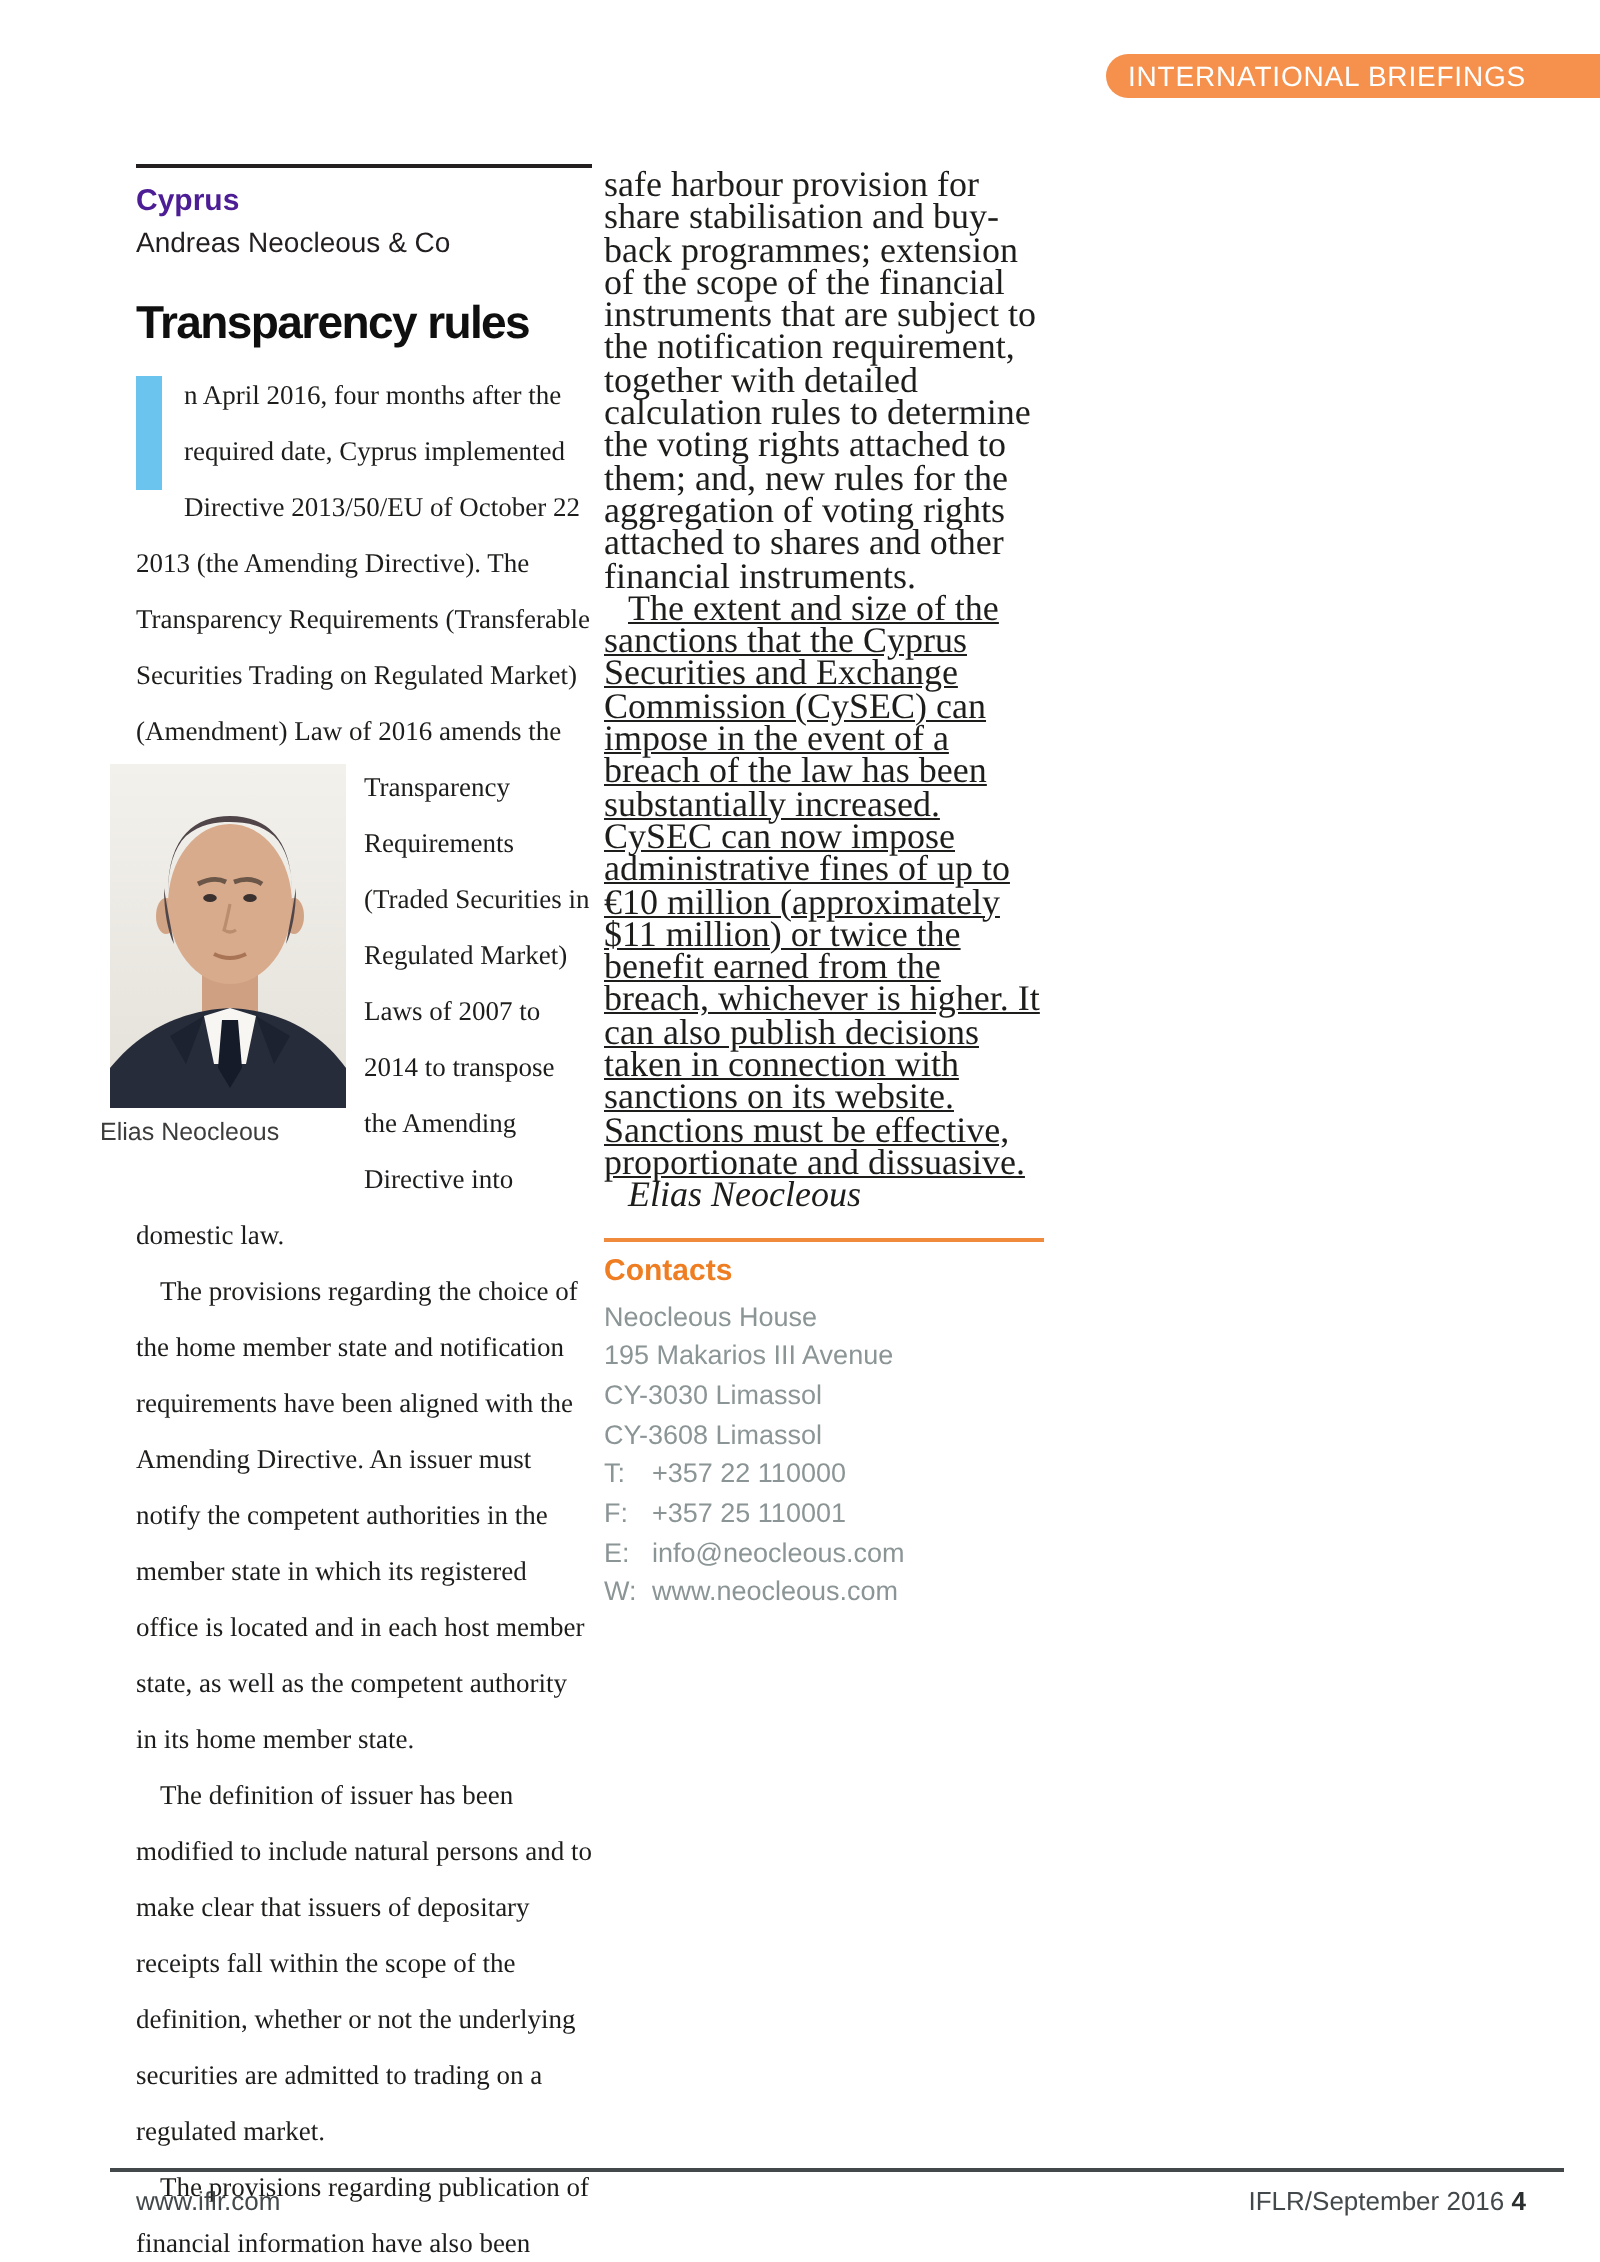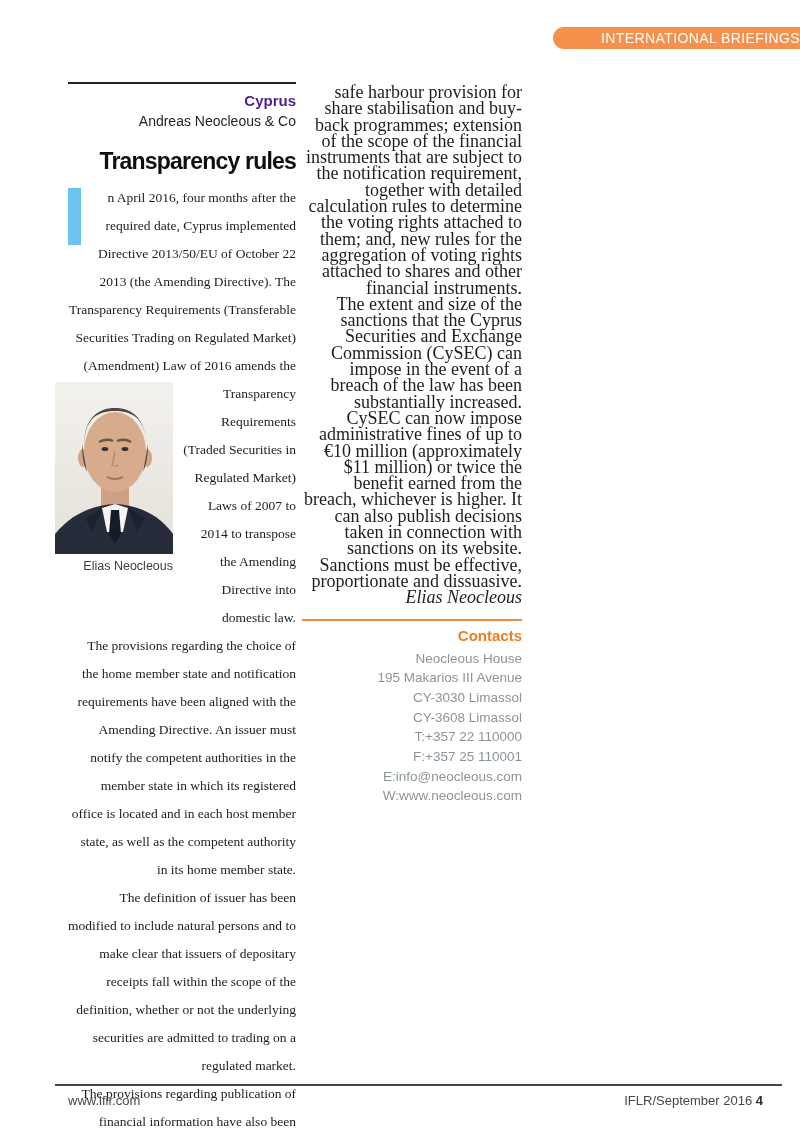--- a/index.html
+++ b/index.html
@@ -1,18 +1,18 @@
 <!DOCTYPE html>
 <html><head>
 <meta charset="utf-8">
 <style>
   html,body { margin:0; padding:0; background:#ffffff; }
   .page {
     position:relative; width:800px; height:1131px; background:#ffffff;
-    overflow:hidden; font-family:"Liberation Serif", serif; color:#1d1d1b;text-align:right;
+    overflow:hidden; font-family:"Liberation Serif", serif; color:#1d1d1b;
   }
 
   
   .badge {
     position:absolute; top:27px; left:553px; width:247px; height:22px;
     background:#F5914D; border-radius:11px 0 0 11px; box-sizing:border-box;
     color:#ffffff; font:14px/22px "Liberation Sans", sans-serif;
     padding-left:11px; letter-spacing:0.4px; white-space:nowrap;
   }
 
@@ -29,21 +29,21 @@
   .dropcap { float:left; width:13px; height:57px; background:#6BC4EE; margin:4px 11px 0 0; }
 
   .wrapblock::after { content:""; display:block; clear:both; }
   .photo-float { float:left; width:118px; margin:2px 9px 14px -13px; }
   .photo-float svg { display:block; width:118px; height:172px; }
   .caption { margin:5px 0 0 -5px; font:12.5px/15px "Liberation Sans", sans-serif; color:#3c3c3b; }
 
   
   .col-right { position:absolute; left:302px; top:84px; width:220px; }
   .col-right p { margin:0; font-size:18px; line-height:16.3px; }
-  .col-right p.ind { text-indent:12px; }
+  .col-right p.ind { text-indent:12px;text-decoration:underline; }
   .sig { font-style:italic; text-indent:12px; }
 
   .contacts { margin-top:13px; border-top:2px solid #F08A3C; padding-top:5px; }
   .contacts-title { font:bold 15px/20px "Liberation Sans", sans-serif; color:#EF7D22; margin-bottom:3px; }
   .c-line, .c-row { font:13.5px/19.7px "Liberation Sans", sans-serif; color:#8C9596; }
   .c-label { display:inline-block; width:24px; }
 
   
   .footer {
     position:absolute; left:55px; top:1084px; width:727px;

